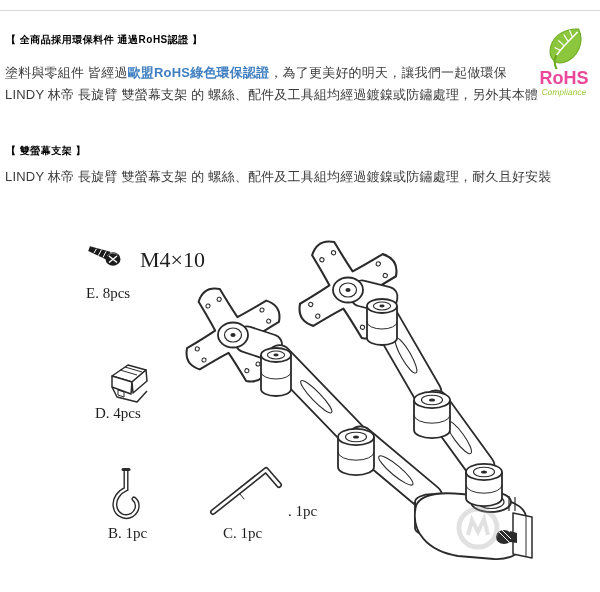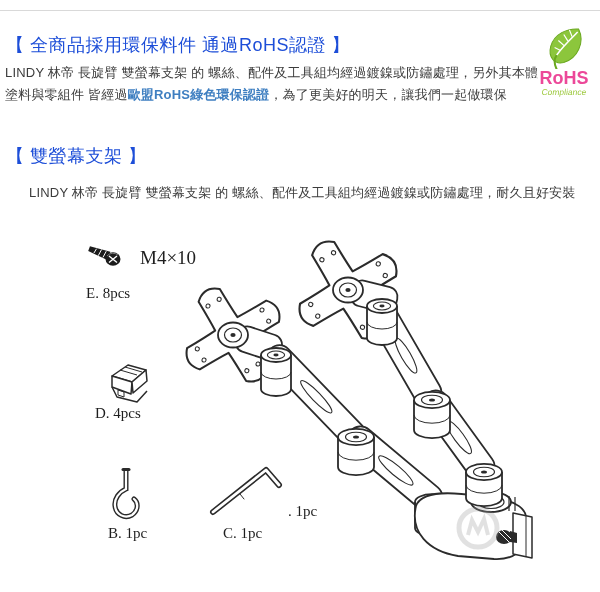--- a/index.html
+++ b/index.html
@@ -4,62 +4,62 @@
 <style>
   html,body{margin:0;padding:0;}
   body{
     width:600px;height:592px;position:relative;overflow:hidden;
     background:#ffffff;
     font-family:"Liberation Sans","DejaVu Sans",sans-serif;
     color:#3c3c3c;
   }
   .top-rule{position:absolute;left:0;top:10px;width:600px;height:1px;background:#d9d9d9;}
   .sec-heading{
-    position:absolute;left:6px;font-size:18px;font-weight:normal;color:#1d4ed8;
+    position:absolute;left:6px;font-size:10px;font-weight:bold;color:#000000;
     letter-spacing:0.5px;white-space:nowrap;
   }
   #heading-rohs{top:33px;}
   #heading-parts{top:144px;}
   .body-text{
     position:absolute;left:5px;font-size:13px;line-height:22px;color:#3c3c3c;
     letter-spacing:0.2px;white-space:nowrap;
   }
   #para-rohs{top:62px;width:528px;}
   #para-rohs .bline{display:block;}
   .emph-blue{color:#3f7fc1;font-weight:bold;}
-  #para-parts{top:182px;margin-left:24px;}
+  #para-parts{top:166px;}
   
   .rohs-badge{position:absolute;left:532px;top:22px;width:64px;height:78px;text-align:center;}
   .rohs-badge .leaf-wrap{height:47px;}
   .rohs-title{font-size:18px;font-weight:bold;color:#ec4899;line-height:18px;letter-spacing:0px;}
   .rohs-sub{font-size:8.5px;color:#9dc93e;transform:skewX(-8deg);line-height:10px;}
   
   .diagram{position:absolute;left:80px;top:228px;width:460px;height:345px;}
   .diagram svg.main{position:absolute;left:0;top:0;}
   .dlabel{
     position:absolute;font-family:"Liberation Serif","DejaVu Serif",serif;
     color:#1e1e1e;font-size:15px;white-space:nowrap;
   }
-  #lbl-screw{left:60px;top:19px;font-size:19px;}
+  #lbl-screw{left:60px;top:19px;font-size:22px;}
   #lbl-e{left:6px;top:57px;}
   #lbl-d{left:15px;top:177px;text-align:center;}
   #lbl-b{left:28px;top:297px;}
   #lbl-c{left:116px;top:297px;margin-left:27px;}
   #lbl-a{left:208px;top:247px;margin-top:28px;}
 </style>
 </head>
 <body>
 
 <div class="top-rule"></div>
 
 <div class="sec-heading" id="heading-rohs">【 全商品採用環保料件 通過RoHS認證 】</div>
 
 <div class="body-text" id="para-rohs">
+  <span class="bline"><span>塗料與零組件 皆經過</span><span class="emph-blue">歐盟RoHS綠色環保認證</span><span>，為了更美好的明天，讓我們一起做環保</span></span>
   <span class="bline">LINDY 林帝 長旋臂 雙螢幕支架 的 螺絲、配件及工具組均經過鍍鎳或防鏽處理，另外其本體</span>
-  <span class="bline"><span>塗料與零組件 皆經過</span><span class="emph-blue">歐盟RoHS綠色環保認證</span><span>，為了更美好的明天，讓我們一起做環保</span></span>
 </div>
 
 <div class="rohs-badge">
   <div class="leaf-wrap">
     <svg width="64" height="47" viewBox="0 0 64 47">
       <g transform="translate(34,25) rotate(35)">
         <path d="M0,-22 C13,-15 16,3 7,14 C1,21 -9,19 -13,8 C-17,-4 -10,-16 0,-22 Z" fill="#8cc63c" stroke="#6aa81f" stroke-width="1"></path>
         <path d="M1,-19 C-1,-8 -3,2 -3,12" stroke="#ffffff" stroke-width="1.6" fill="none"></path>
         <path d="M-2,-6 L-9,-9 M-2,0 L-10,-1 M-3,6 L-9,7 M-1,-12 L-7,-16" stroke="#ffffff" stroke-width="1.2" fill="none"></path>
         <path d="M-3,12 C-3,18 1,22 8,25" stroke="#6aa81f" stroke-width="2" fill="none"></path>

